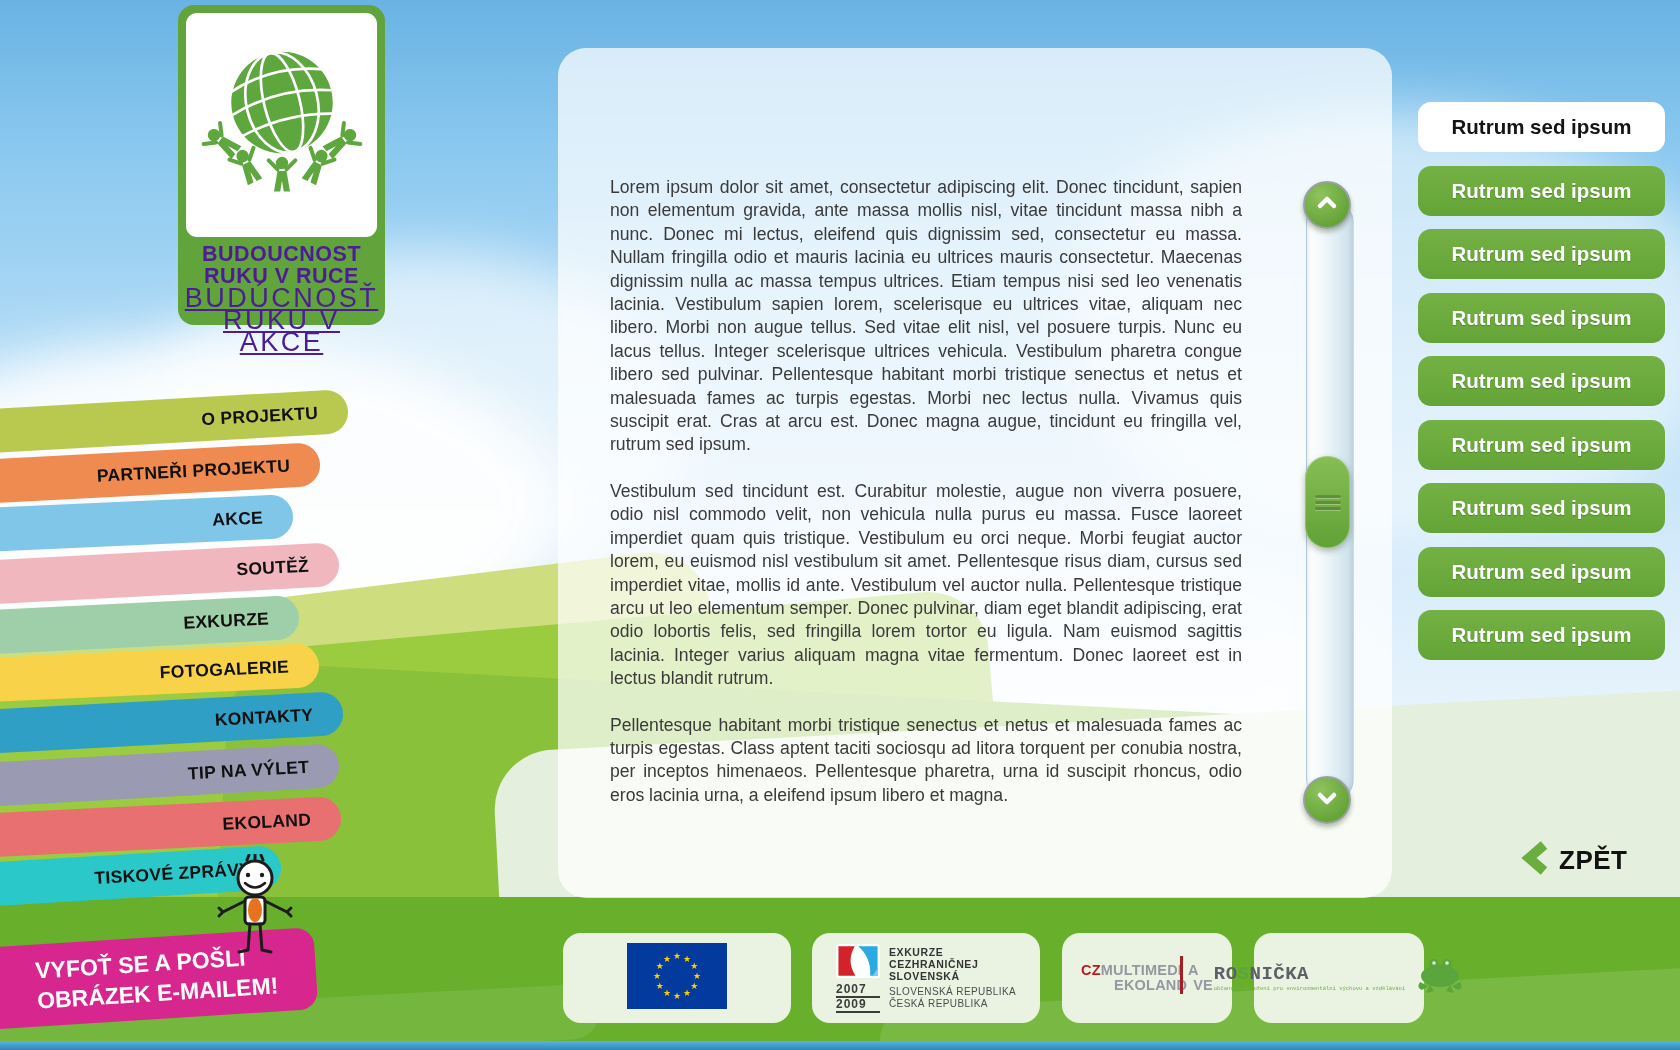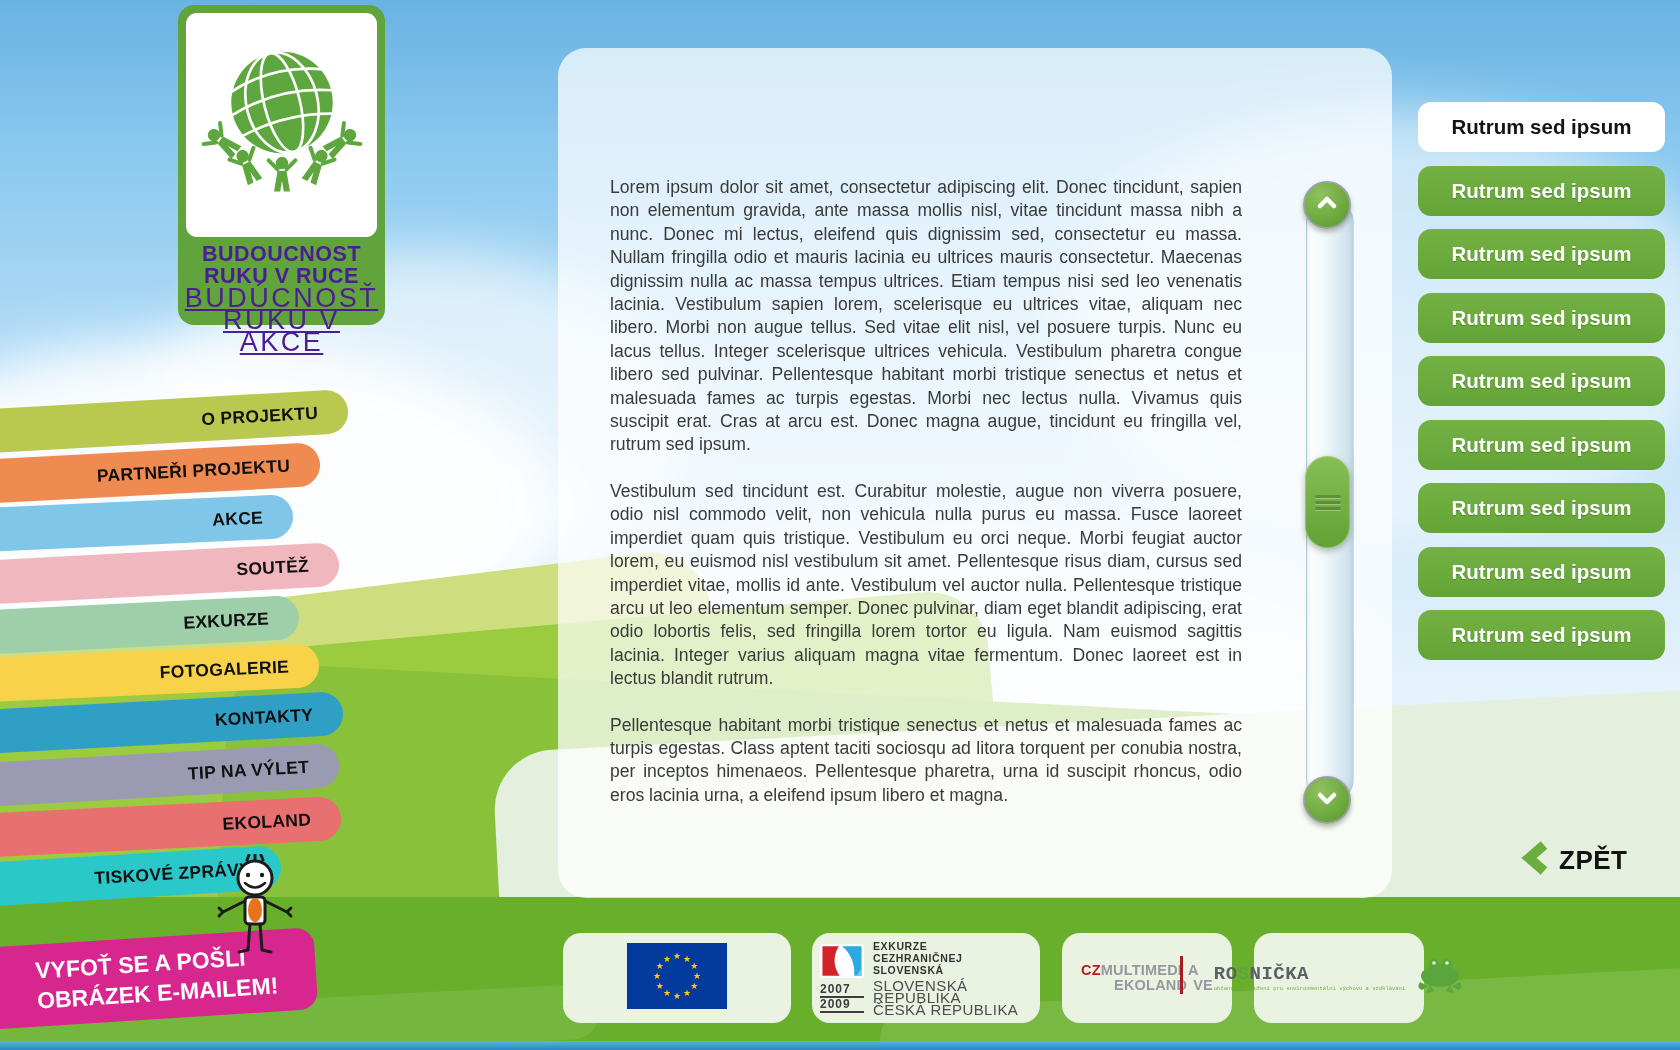--- a/index.html
+++ b/index.html
@@ -78,21 +78,21 @@
 
   .fcard{position:absolute;top:933px;height:90px;background:#eaf3e2;border-radius:18px;
     display:flex;align-items:center;justify-content:center;cursor:pointer;}
   .fc1{left:563px;width:228px;} .fc2{left:812px;width:228px;}
   .fc3{left:1062px;width:170px;} .fc4{left:1254px;width:170px;}
   .prog{display:flex;align-items:center;gap:9px;padding:0 8px;}
   .prog-years{width:44px;text-align:left;}
   .year{font-size:12px;font-weight:bold;color:#3c3c3c;border-bottom:2px solid #3c3c3c;line-height:13px;letter-spacing:1px;}
   .prog-text{line-height:12px;}
   .prog-title{font-size:10.5px;font-weight:bold;color:#333;letter-spacing:.6px;}
-  .prog-country{font-size:15px;color:#4c4c4c;letter-spacing:.4px;}
+  .prog-country{font-size:10px;color:#4c4c4c;letter-spacing:.4px;}
   .cz{position:relative;font-weight:bold;font-size:14.5px;color:#97979f;line-height:15px;letter-spacing:.2px;}
   .cz-red{color:#b91c1c;}
   .cz-l2{margin-left:33px;}
   .cz-gap{margin-left:6px;}
   .cz-bar{position:absolute;left:99px;top:-7px;width:3px;height:38px;background:#a51e24;}
   .ros{display:flex;align-items:center;gap:9px;font-family:Liberation Mono, monospace;}
   .ros-name{font-size:19px;font-weight:bold;color:#5d6066;letter-spacing:.5px;line-height:19px;}
   .ros-accent{color:#5aa63c;}
   .ros-tagline{font-size:5.5px;color:#6fb043;white-space:nowrap;margin-top:1px;}
 </style>

